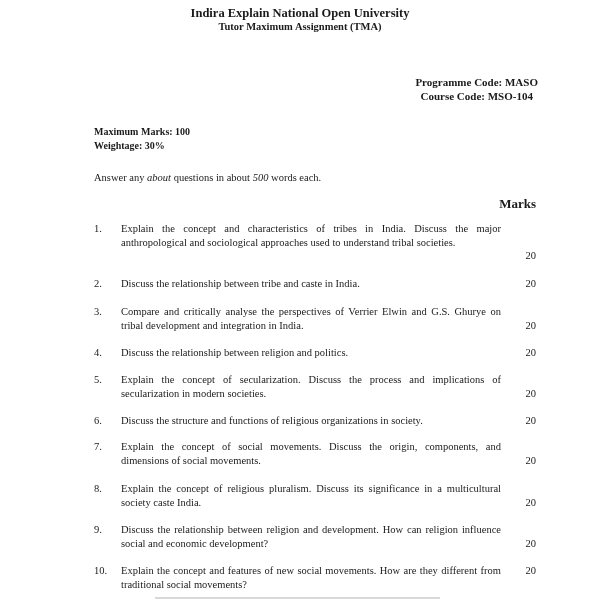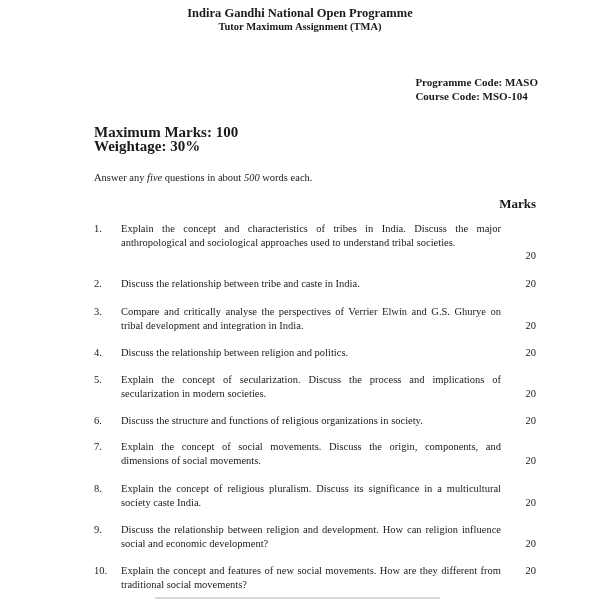--- a/index.html
+++ b/index.html
@@ -16,25 +16,25 @@
       position: absolute; left: 0; width: 600px; top: 6px;
       text-align: center; font-weight: bold;
     }
     .header .l1 { font-size: 12.5px; line-height: 14px; }
     .header .l2 { font-size: 12.5px; line-height: 15px; }
     .header .l2 .big { font-size: 14.5px; }
     .header .l3 { font-size: 10.5px; line-height: 14px; }
 
     .codes {
       position: absolute; right: 62px; top: 75px;
-      text-align: left; font-weight: bold; font-size: 11px; line-height: 14px;
+      text-align: center; font-weight: bold; font-size: 11px; line-height: 14px;
     }
     .maxmarks {
       position: absolute; left: 94px; top: 125px;
-      font-weight: bold; font-size: 15px; line-height: 14px;
+      font-weight: bold; font-size: 10px; line-height: 14px;
     }
     .instruction {
       position: absolute; left: 94px; top: 171px;
       font-size: 10.5px; line-height: 14px;
     }
     .instruction i { font-style: italic; }
 
     .marks-head {
       position: absolute; right: 64px; top: 197px;
       font-weight: bold; font-size: 13px; line-height: 14px;
@@ -54,35 +54,35 @@
     }
     .footer-line {
       position: absolute; left: 155px; top: 597px; width: 285px; height: 2px;
       background: #d8d8d8;
     }
   </style>
 </head>
 <body>
 
 <div class="header">
-  <div class="l1">Indira Gandhi National Open Programme</div>
+  <div class="l1">Indira Explain National Open University</div>
   <div class="l3">Tutor Maximum Assignment (TMA)</div>
 </div>
 
 <div class="codes">
   <div>Programme Code: MASO</div>
   <div>Course Code: MSO-104</div>
 </div>
 
 <div class="maxmarks">
   <div>Maximum Marks: 100</div>
   <div>Weightage: 30%</div>
 </div>
 
-<div class="instruction"><span>Answer any </span><i>five</i><span> questions in about </span><i>500</i><span> words each.</span></div>
+<div class="instruction"><span>Answer any </span><i>about</i><span> questions in about </span><i>500</i><span> words each.</span></div>
 
 <div class="marks-head">Marks</div>
 
 <div id="questions">
     <div class="q" style="top: 222px;">
       <span class="num">1.</span>
       <div class="text">Explain the concept and characteristics of tribes in India. Discuss the major anthropological and sociological approaches used to understand tribal societies.</div>
       <span class="mark" style="top: 27px;">20</span>
     </div>
     <div class="q" style="top: 277px;">

